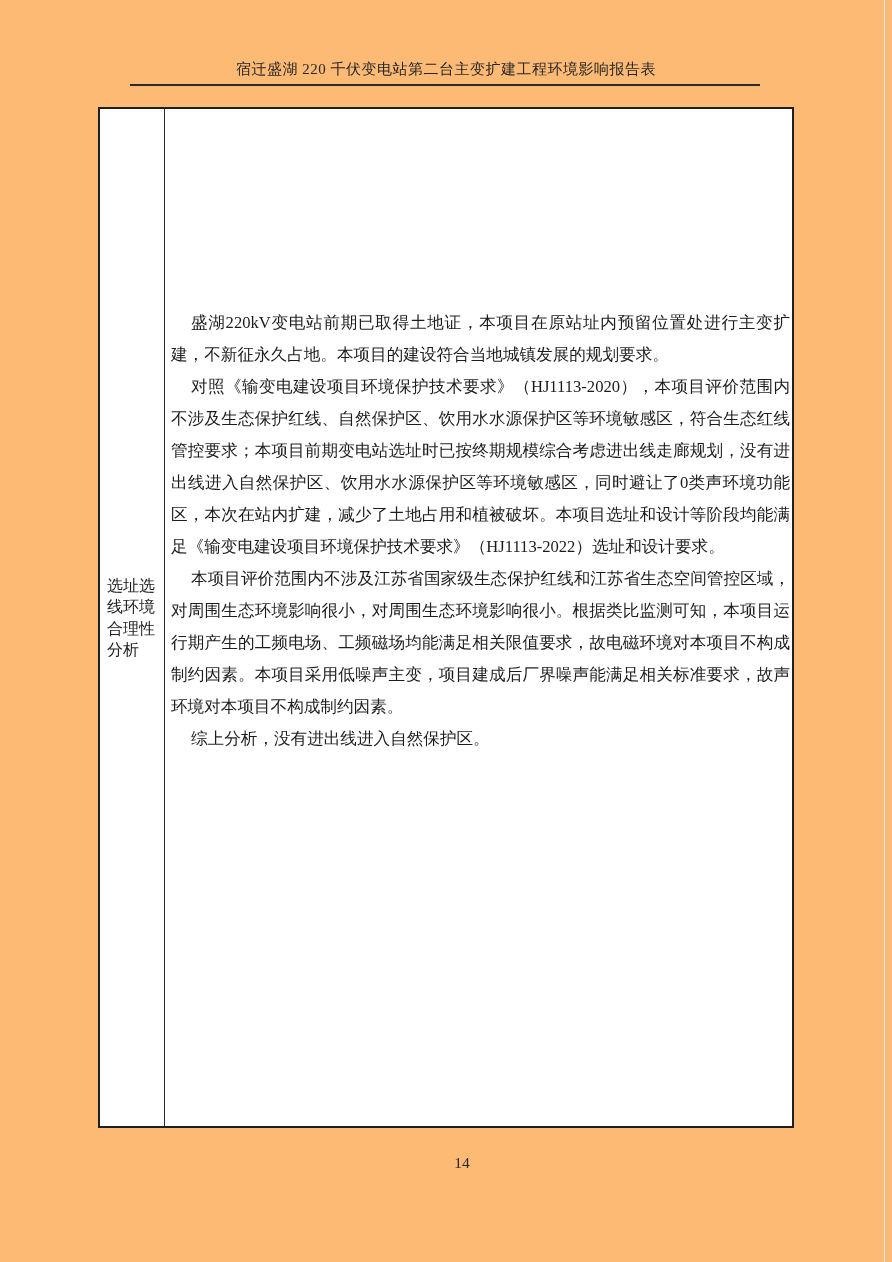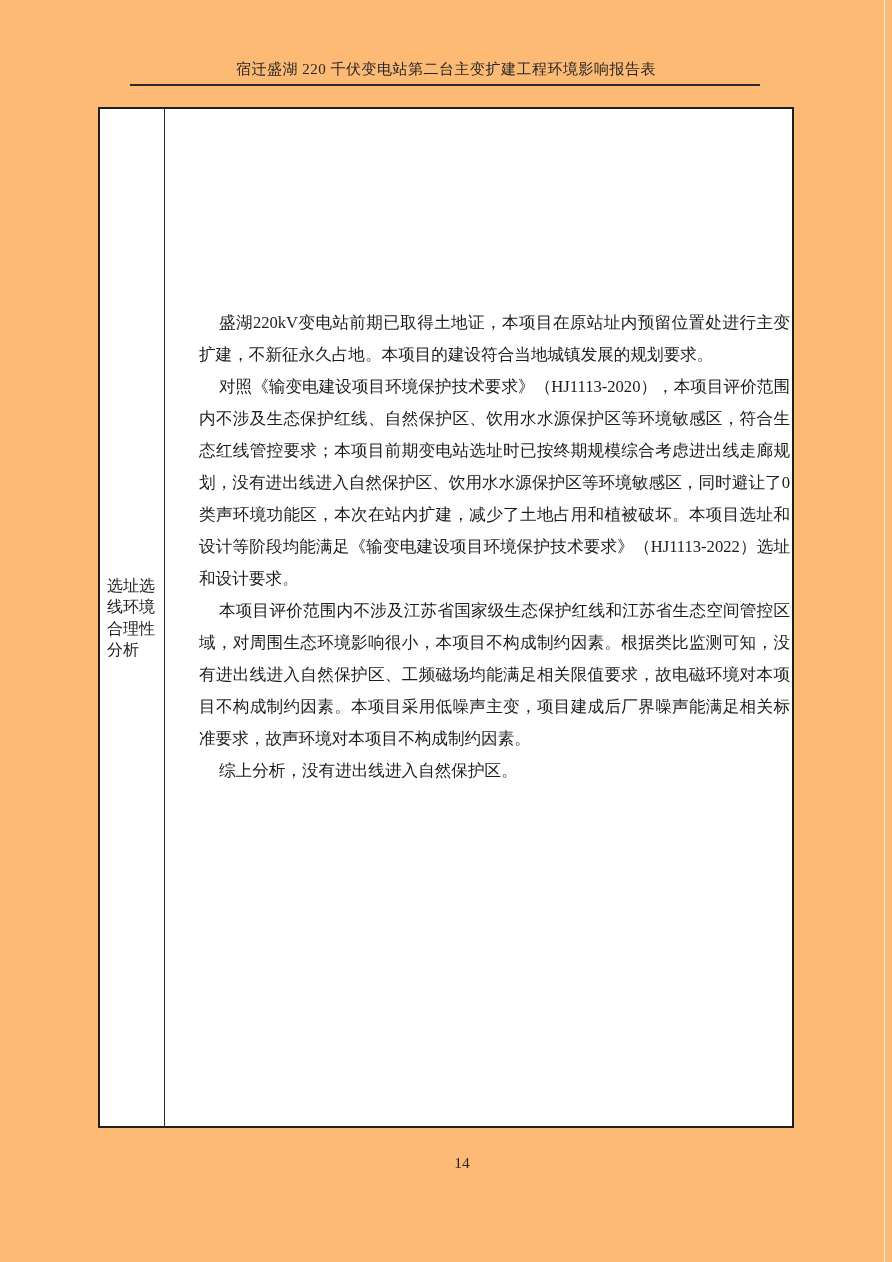--- a/index.html
+++ b/index.html
@@ -60,21 +60,20 @@
     display: block;
     width: 50px;
     font-size: 16px;
     line-height: 21.5px;
     color: #222222;
   }
   .content-cell {
     flex: 1;
     box-sizing: border-box;
     padding: 198px 2px 0 6px;
-    margin-left: 28px;
   }
   .para {
     margin: 0;
     font-size: 16.6px;
     line-height: 32px;
     text-align: justify;
     text-indent: 20px;
     color: #1c1c1c;
   }
   
@@ -105,21 +104,21 @@
   <div class="doc-header-title">宿迁盛湖 220 千伏变电站第二台主变扩建工程环境影响报告表</div>
   <div class="doc-header-rule"></div>
 
   <div class="report-table">
     <div class="label-cell">
       <span class="label-text">选址选线环境合理性分析</span>
     </div>
     <div class="content-cell">
       <p class="para">盛湖220kV变电站前期已取得土地证，本项目在原站址内预留位置处进行主变扩建，不新征永久占地。本项目的建设符合当地城镇发展的规划要求。</p>
       <p class="para">对照《输变电建设项目环境保护技术要求》（HJ1113-2020），本项目评价范围内不涉及生态保护红线、自然保护区、饮用水水源保护区等环境敏感区，符合生态红线管控要求；本项目前期变电站选址时已按终期规模综合考虑进出线走廊规划，没有进出线进入自然保护区、饮用水水源保护区等环境敏感区，同时避让了0类声环境功能区，本次在站内扩建，减少了土地占用和植被破坏。本项目选址和设计等阶段均能满足《输变电建设项目环境保护技术要求》（HJ1113-2022）选址和设计要求。</p>
-      <p class="para">本项目评价范围内不涉及江苏省国家级生态保护红线和江苏省生态空间管控区域，对周围生态环境影响很小，本项目不构成制约因素。根据类比监测可知，没有进出线进入自然保护区、工频磁场均能满足相关限值要求，故电磁环境对本项目不构成制约因素。本项目采用低噪声主变，项目建成后厂界噪声能满足相关标准要求，故声环境对本项目不构成制约因素。</p>
+      <p class="para">本项目评价范围内不涉及江苏省国家级生态保护红线和江苏省生态空间管控区域，对周围生态环境影响很小，对周围生态环境影响很小。根据类比监测可知，本项目运行期产生的工频电场、工频磁场均能满足相关限值要求，故电磁环境对本项目不构成制约因素。本项目采用低噪声主变，项目建成后厂界噪声能满足相关标准要求，故声环境对本项目不构成制约因素。</p>
       <p class="para">综上分析，没有进出线进入自然保护区。</p>
     </div>
   </div>
 
   <div class="page-number">14</div>
 
   <div class="scan-edge"></div>
 
 </div>
 

